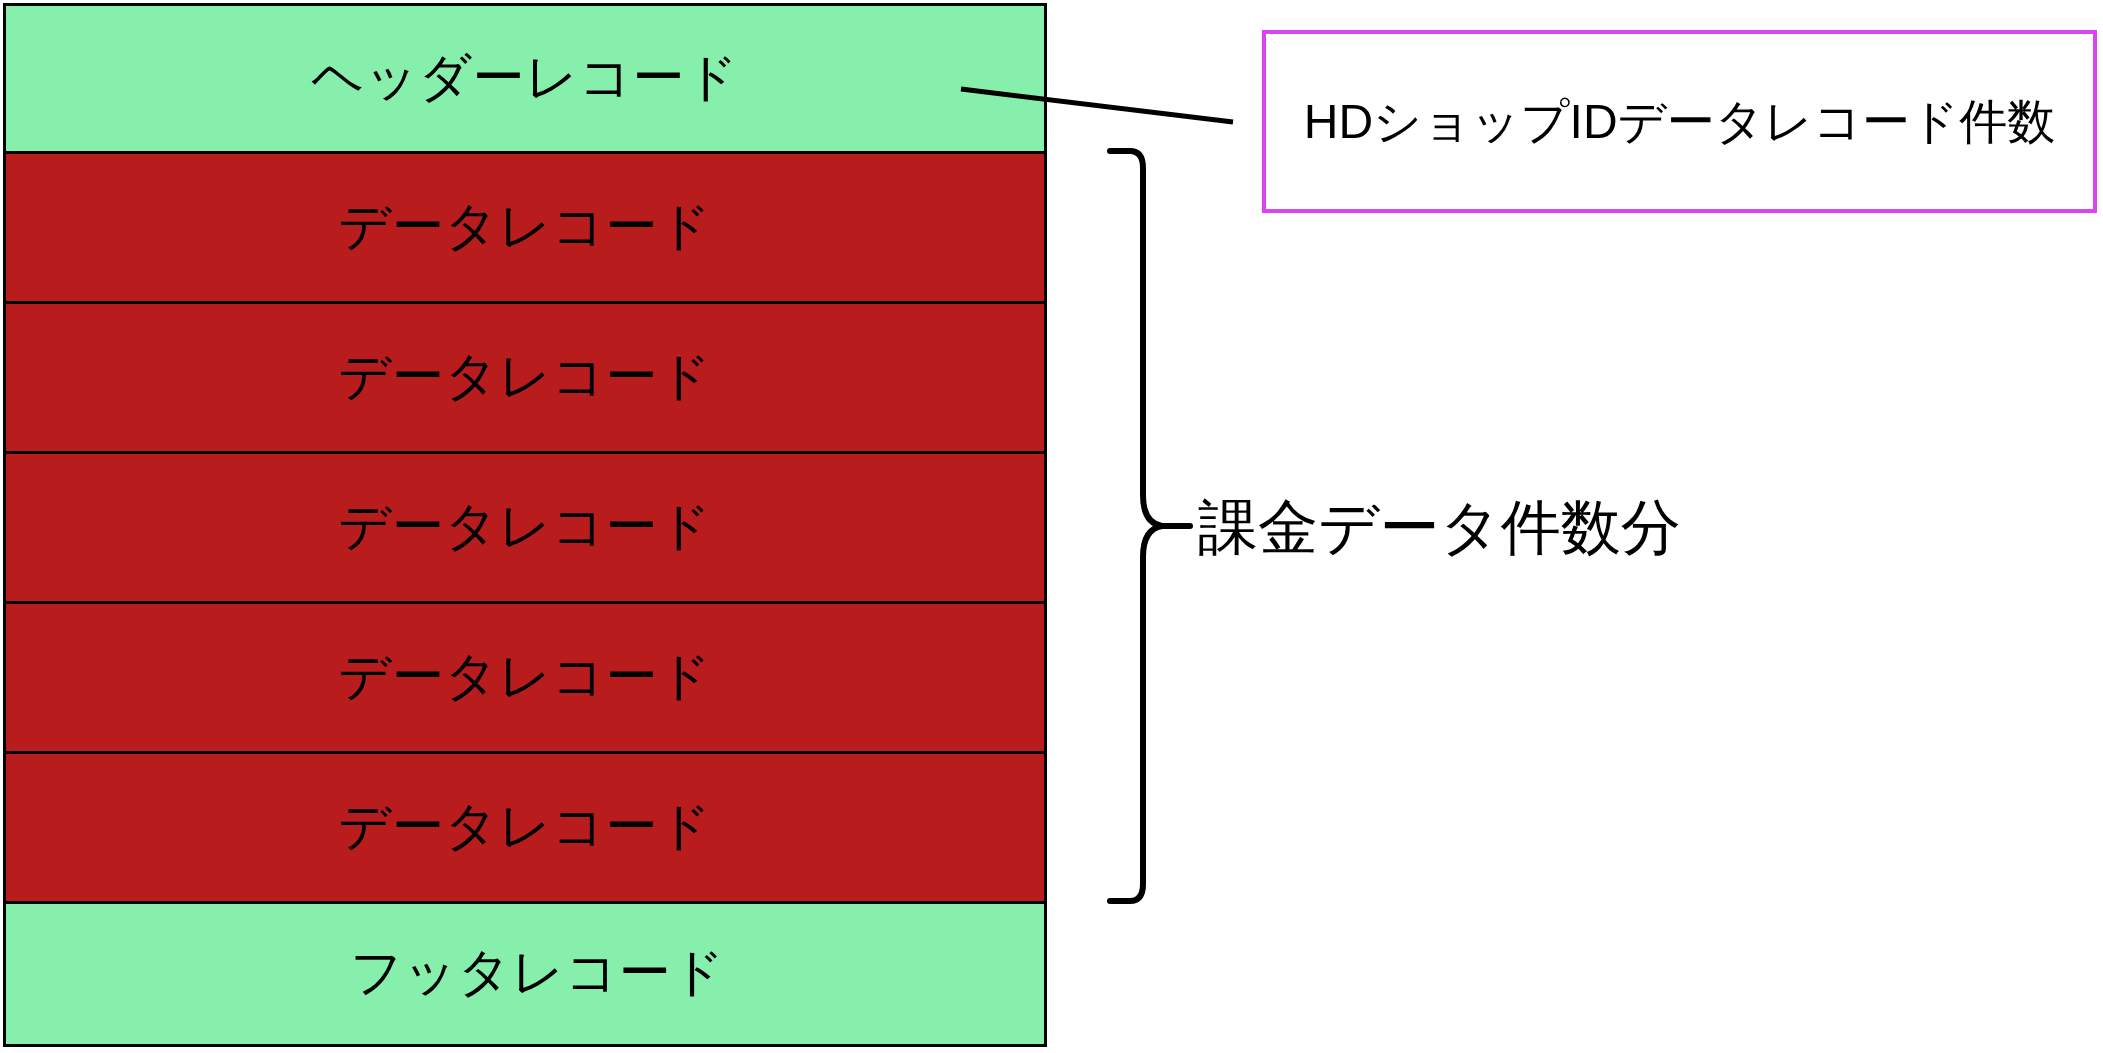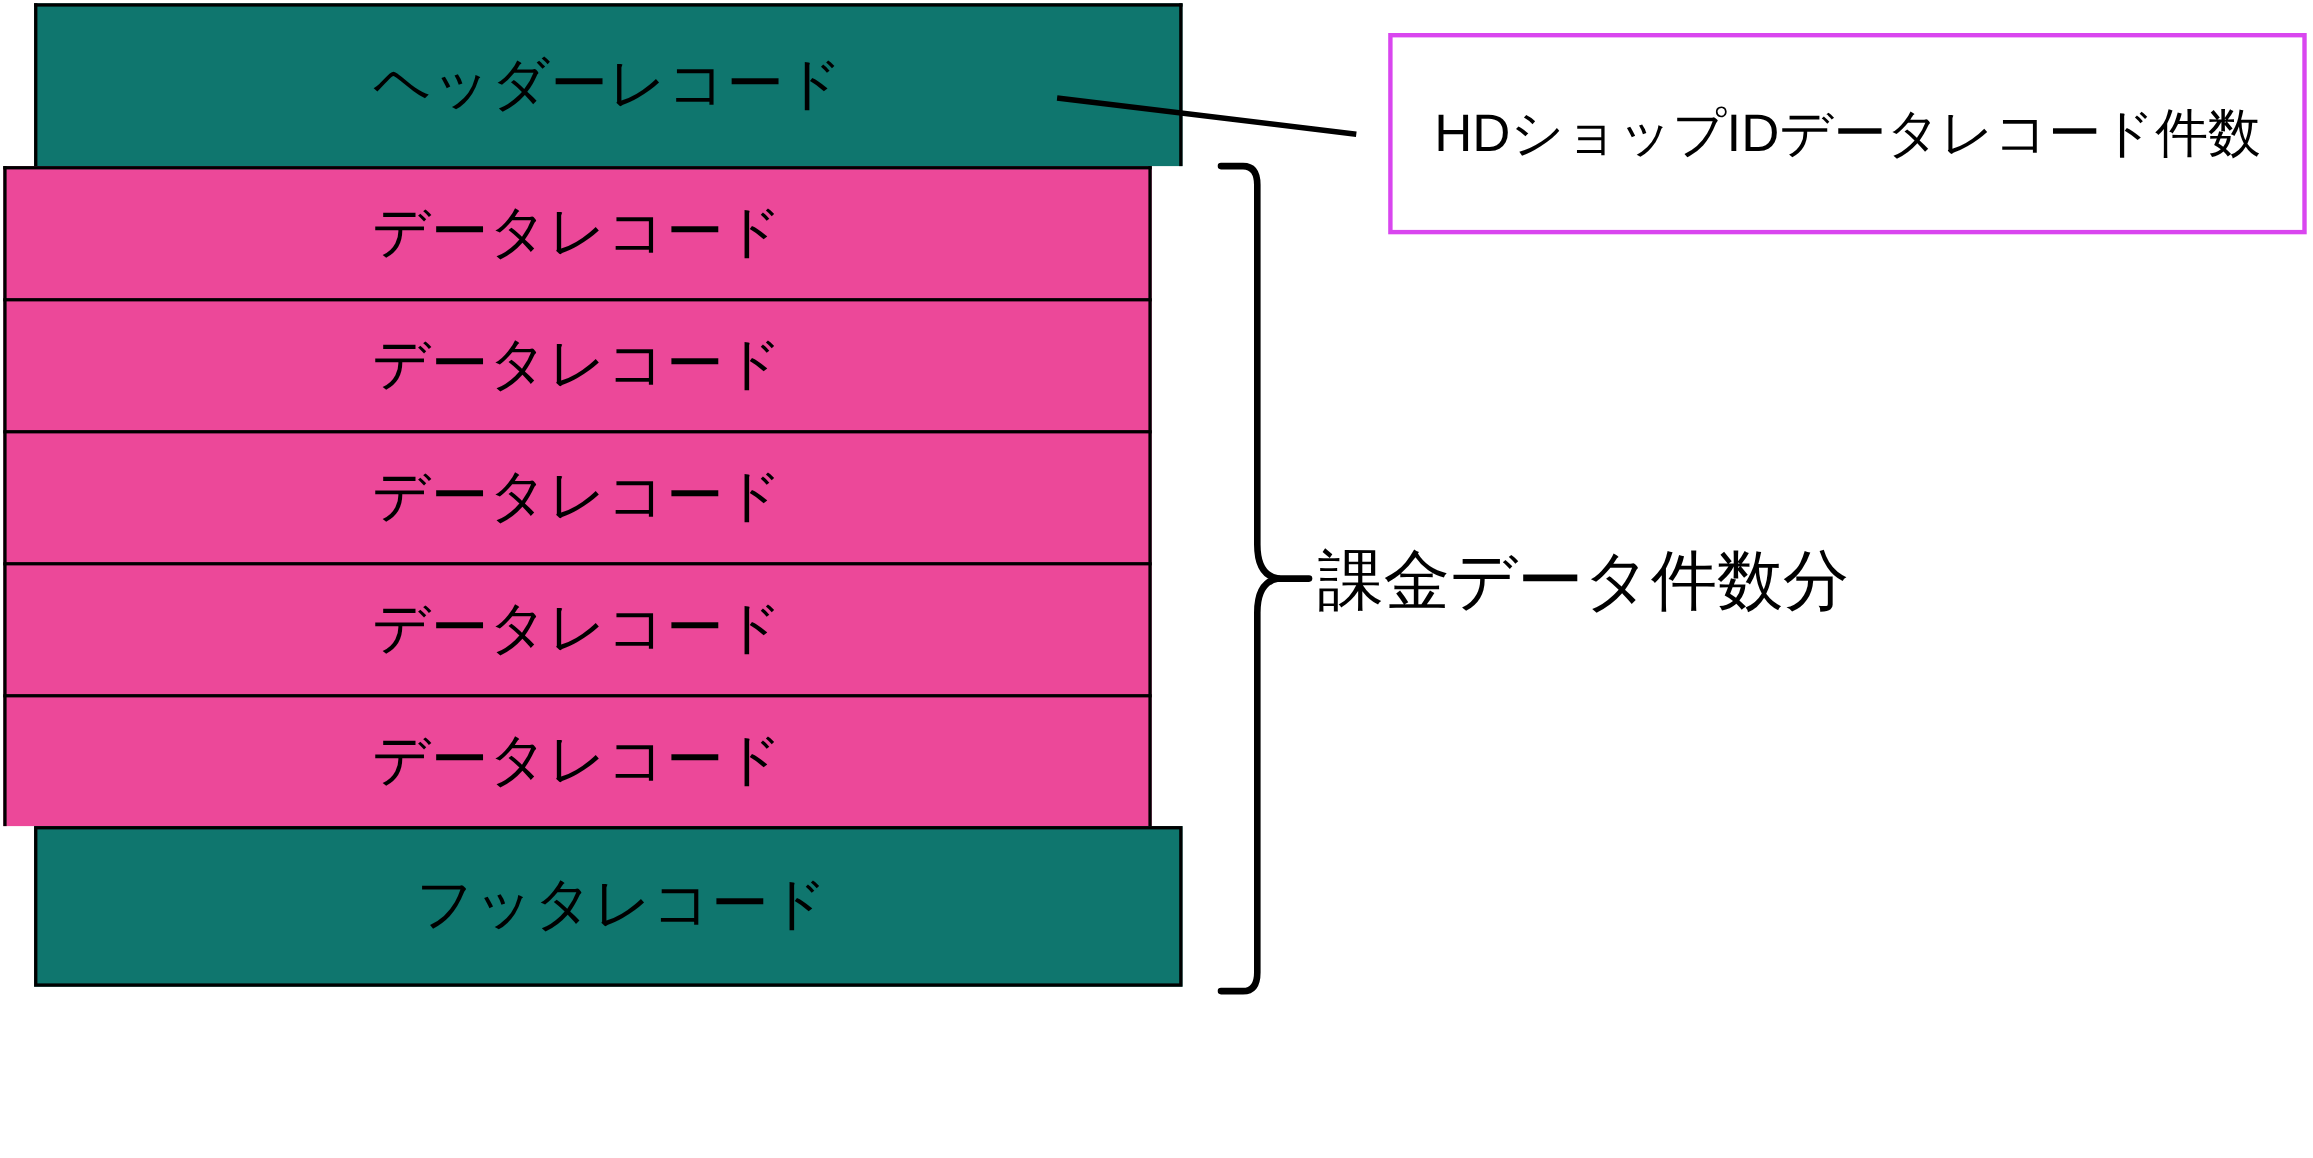--- a/index.html
+++ b/index.html
@@ -22,40 +22,39 @@
   
   .record-stack {
     position: absolute;
     left: 3px;
     top: 3px;
     width: 1044px;
   }
   .record-row {
     box-sizing: border-box;
     width: 100%;
-    height: 120px;
+    height: 150px;
     border: 3px solid #000000;
     border-bottom-width: 0;
     display: flex;
     align-items: center;
     justify-content: center;
-    background: #ec4899;
+    background: #b91c1c;
     font-size: 52px;
     line-height: 1;
     letter-spacing: 0.5px;
     font-weight: 400;
     white-space: nowrap;
   }
   .record-row:last-child {
     border-bottom-width: 3px;
     padding-left: 25px;
   }
   .record-row.shaded {
-    background: #0f766e;
-    margin-left: 28px;
+    background: #86efac;
   }
   .record-row.header-row {
     height: 148px;
   }
   .record-row.footer-row {
     height: 146px;
   }
   .record-row .row-label {
     display: block;
     transform: translateY(-2px);

